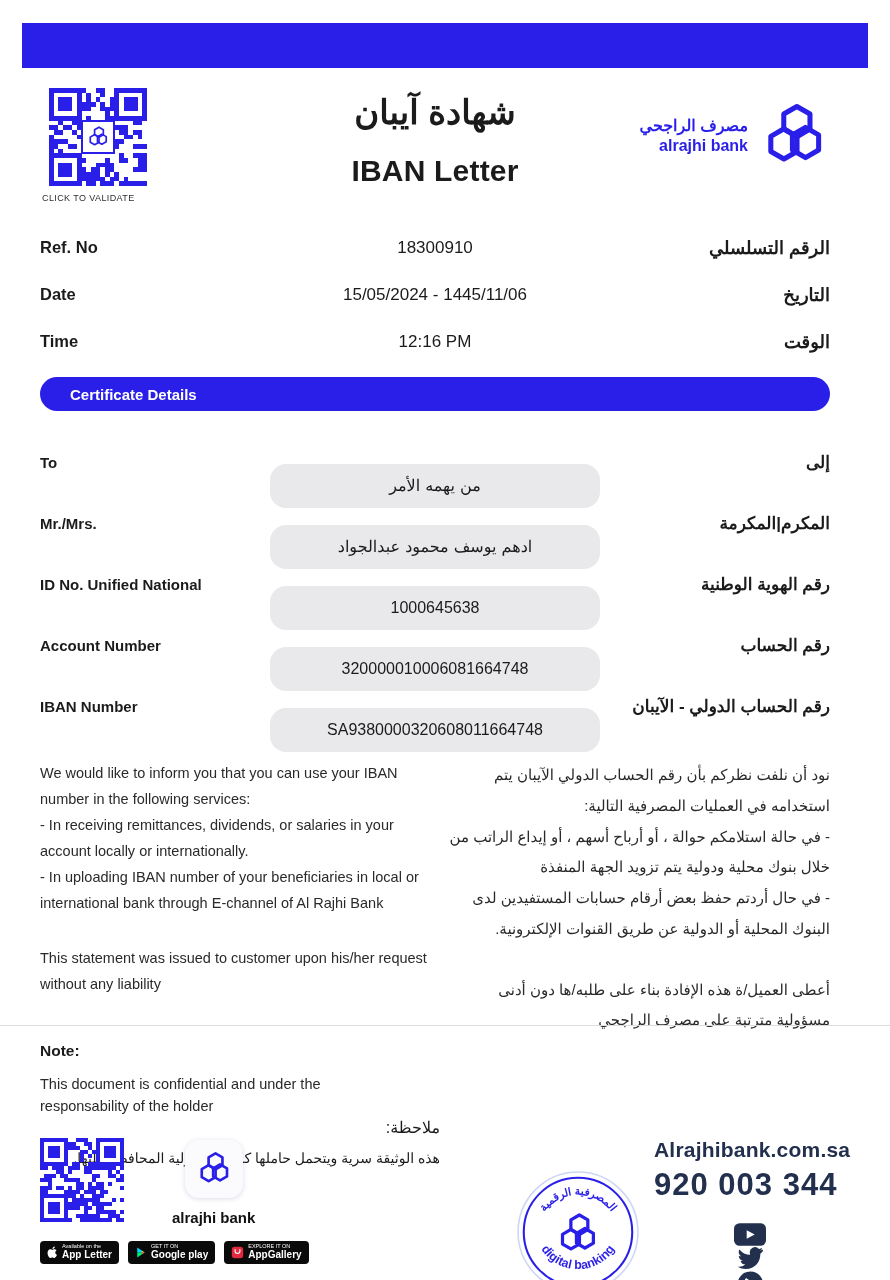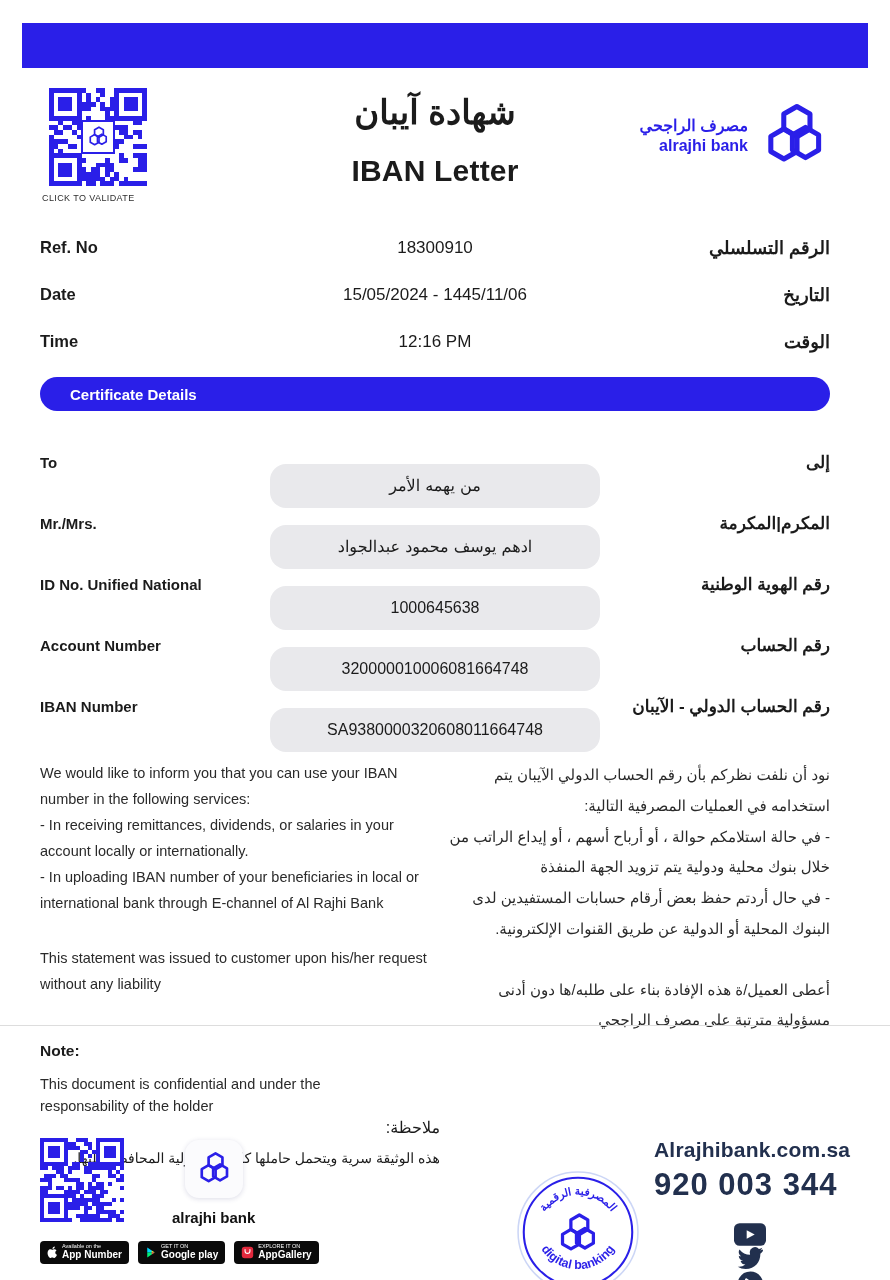--- a/index.html
+++ b/index.html
@@ -532,21 +532,21 @@
         </div>
       </div>
       <div class="badges">
         <div class="badge">
           <svg width="11" height="13" viewBox="0 0 16 19" fill="#fff">
             <path d="M11.4.6c.1 1-.3 2-.9 2.7-.6.7-1.6 1.3-2.5 1.2-.1-1 .3-1.9.9-2.6C9.5 1.2 10.6.7 11.4.6z"></path>
             <path d="M13.9 6.4c-.8-1-2-1.5-3.1-1.5-1.4 0-2 .7-3 .7-1 0-1.7-.7-2.9-.7-1.1 0-2.3.7-3.1 1.8C.3 8.8.6 12.6 2 15c.6 1.1 1.6 2.4 2.8 2.4 1.1 0 1.4-.7 2.9-.7s1.8.7 2.9.7c1.3 0 2.2-1.3 2.9-2.4.5-.8.7-1.2 1.1-2.1-2.9-1.1-3.4-5.2-.7-6.5z"></path>
           </svg>
           <span class="txt">
             <span class="l1">Available on the</span>
-            <span class="l2">App Number</span>
+            <span class="l2">App Letter</span>
           </span>
         </div>
         <div class="badge">
           <svg width="12" height="13" viewBox="0 0 16 16">
             <path fill="#00d7fe" d="M3 1.2 12.8 8 3 8Z"></path>
             <path fill="#00f076" d="M3 8 12.8 8 3 14.8Z"></path>
             <path fill="#ffce00" d="M9 5.3 12.8 8 9 8Z"></path>
             <path fill="#ff3a44" d="M9 8 12.8 8 9 10.7Z"></path>
           </svg>
           <span class="txt">

